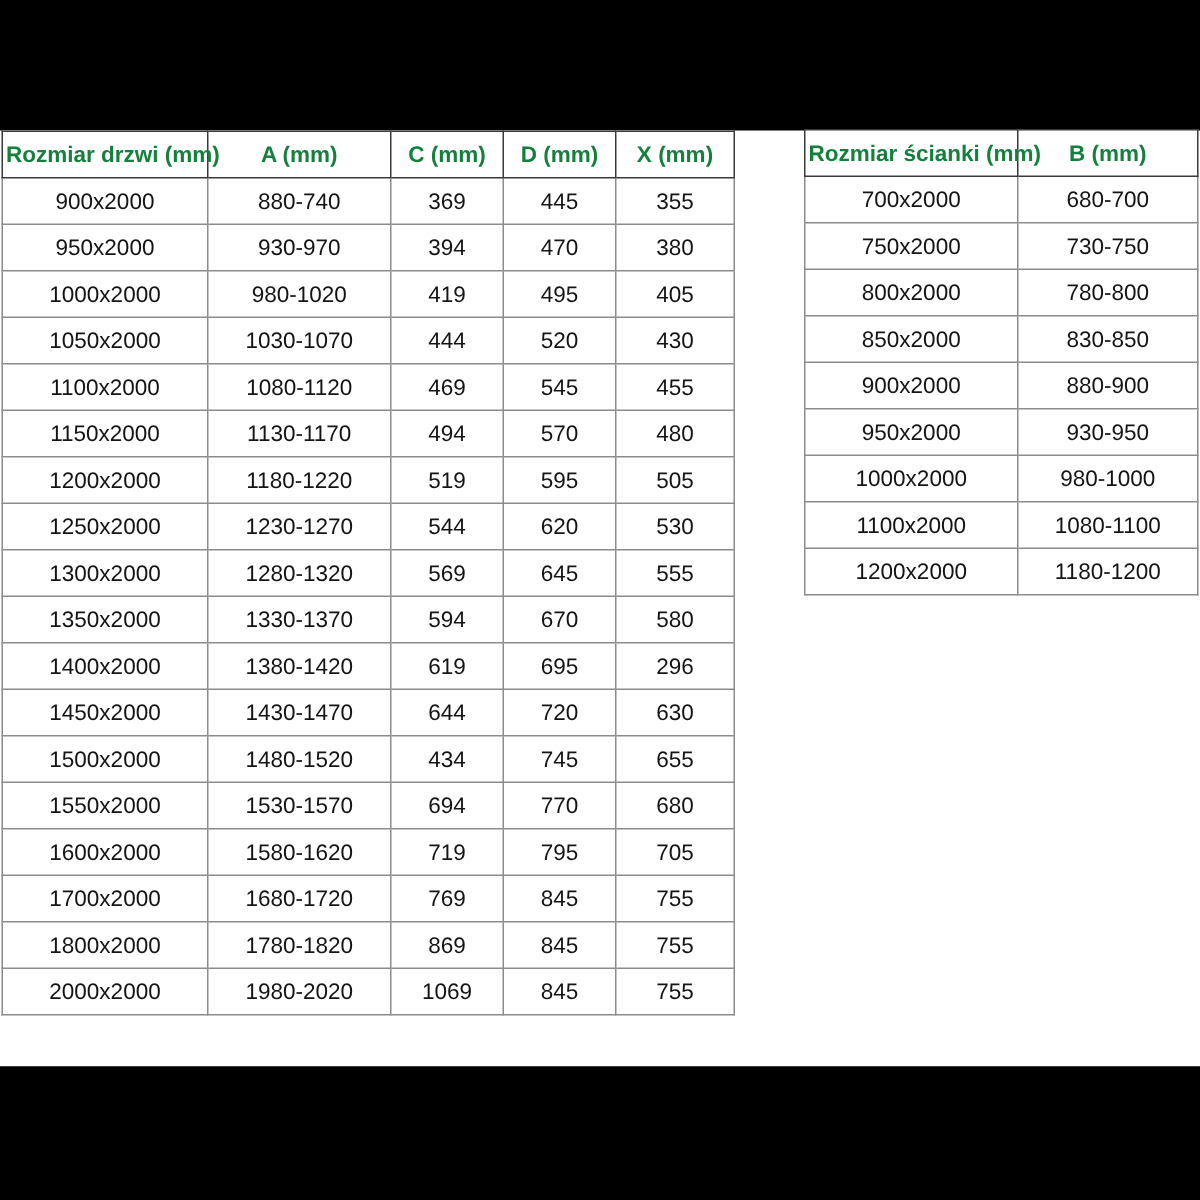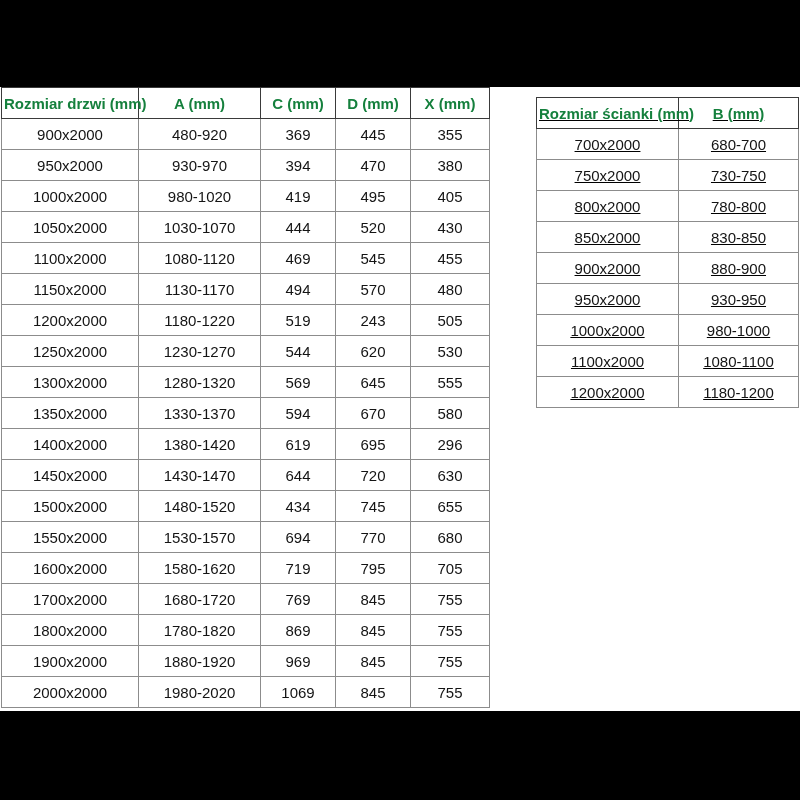--- a/index.html
+++ b/index.html
@@ -24,21 +24,21 @@
   #bottom-band { top: 711px; height: 89px; }
 
   table.spec {
     position: absolute;
     border-collapse: collapse;
     table-layout: fixed;
     background: #ffffff;
     border: 1px solid #3a3a3a;
   }
   #doors-table { left: 1px;   top: 87px; width: 488px; }
-  #walls-table { left: 536px; top: 97px; width: 262px; text-decoration: underline; }
+  #walls-table { left: 536px; top: 86px; width: 262px; }
 
   table.spec th, table.spec td {
     border: 1px solid #8c8c8c;
     height: 30px;
     padding: 0 2px;
     text-align: center;
     vertical-align: middle;
     font-size: 15px;
     line-height: 1;
     white-space: nowrap;
@@ -79,21 +79,21 @@
         <th>Rozmiar drzwi (mm)</th>
         <th>A (mm)</th>
         <th>C (mm)</th>
         <th>D (mm)</th>
         <th>X (mm)</th>
       </tr>
   </thead>
   <tbody>
       <tr>
         <td>900x2000</td>
-        <td>480-920</td>
+        <td>880-740</td>
         <td>369</td>
         <td>445</td>
         <td>355</td>
       </tr>
       <tr>
         <td>950x2000</td>
         <td>930-970</td>
         <td>394</td>
         <td>470</td>
         <td>380</td>
@@ -123,21 +123,21 @@
         <td>1150x2000</td>
         <td>1130-1170</td>
         <td>494</td>
         <td>570</td>
         <td>480</td>
       </tr>
       <tr>
         <td>1200x2000</td>
         <td>1180-1220</td>
         <td>519</td>
-        <td>243</td>
+        <td>595</td>
         <td>505</td>
       </tr>
       <tr>
         <td>1250x2000</td>
         <td>1230-1270</td>
         <td>544</td>
         <td>620</td>
         <td>530</td>
       </tr>
       <tr>
@@ -193,27 +193,20 @@
         <td>1700x2000</td>
         <td>1680-1720</td>
         <td>769</td>
         <td>845</td>
         <td>755</td>
       </tr>
       <tr>
         <td>1800x2000</td>
         <td>1780-1820</td>
         <td>869</td>
-        <td>845</td>
-        <td>755</td>
-      </tr>
-      <tr>
-        <td>1900x2000</td>
-        <td>1880-1920</td>
-        <td>969</td>
         <td>845</td>
         <td>755</td>
       </tr>
       <tr>
         <td>2000x2000</td>
         <td>1980-2020</td>
         <td>1069</td>
         <td>845</td>
         <td>755</td>
       </tr>

